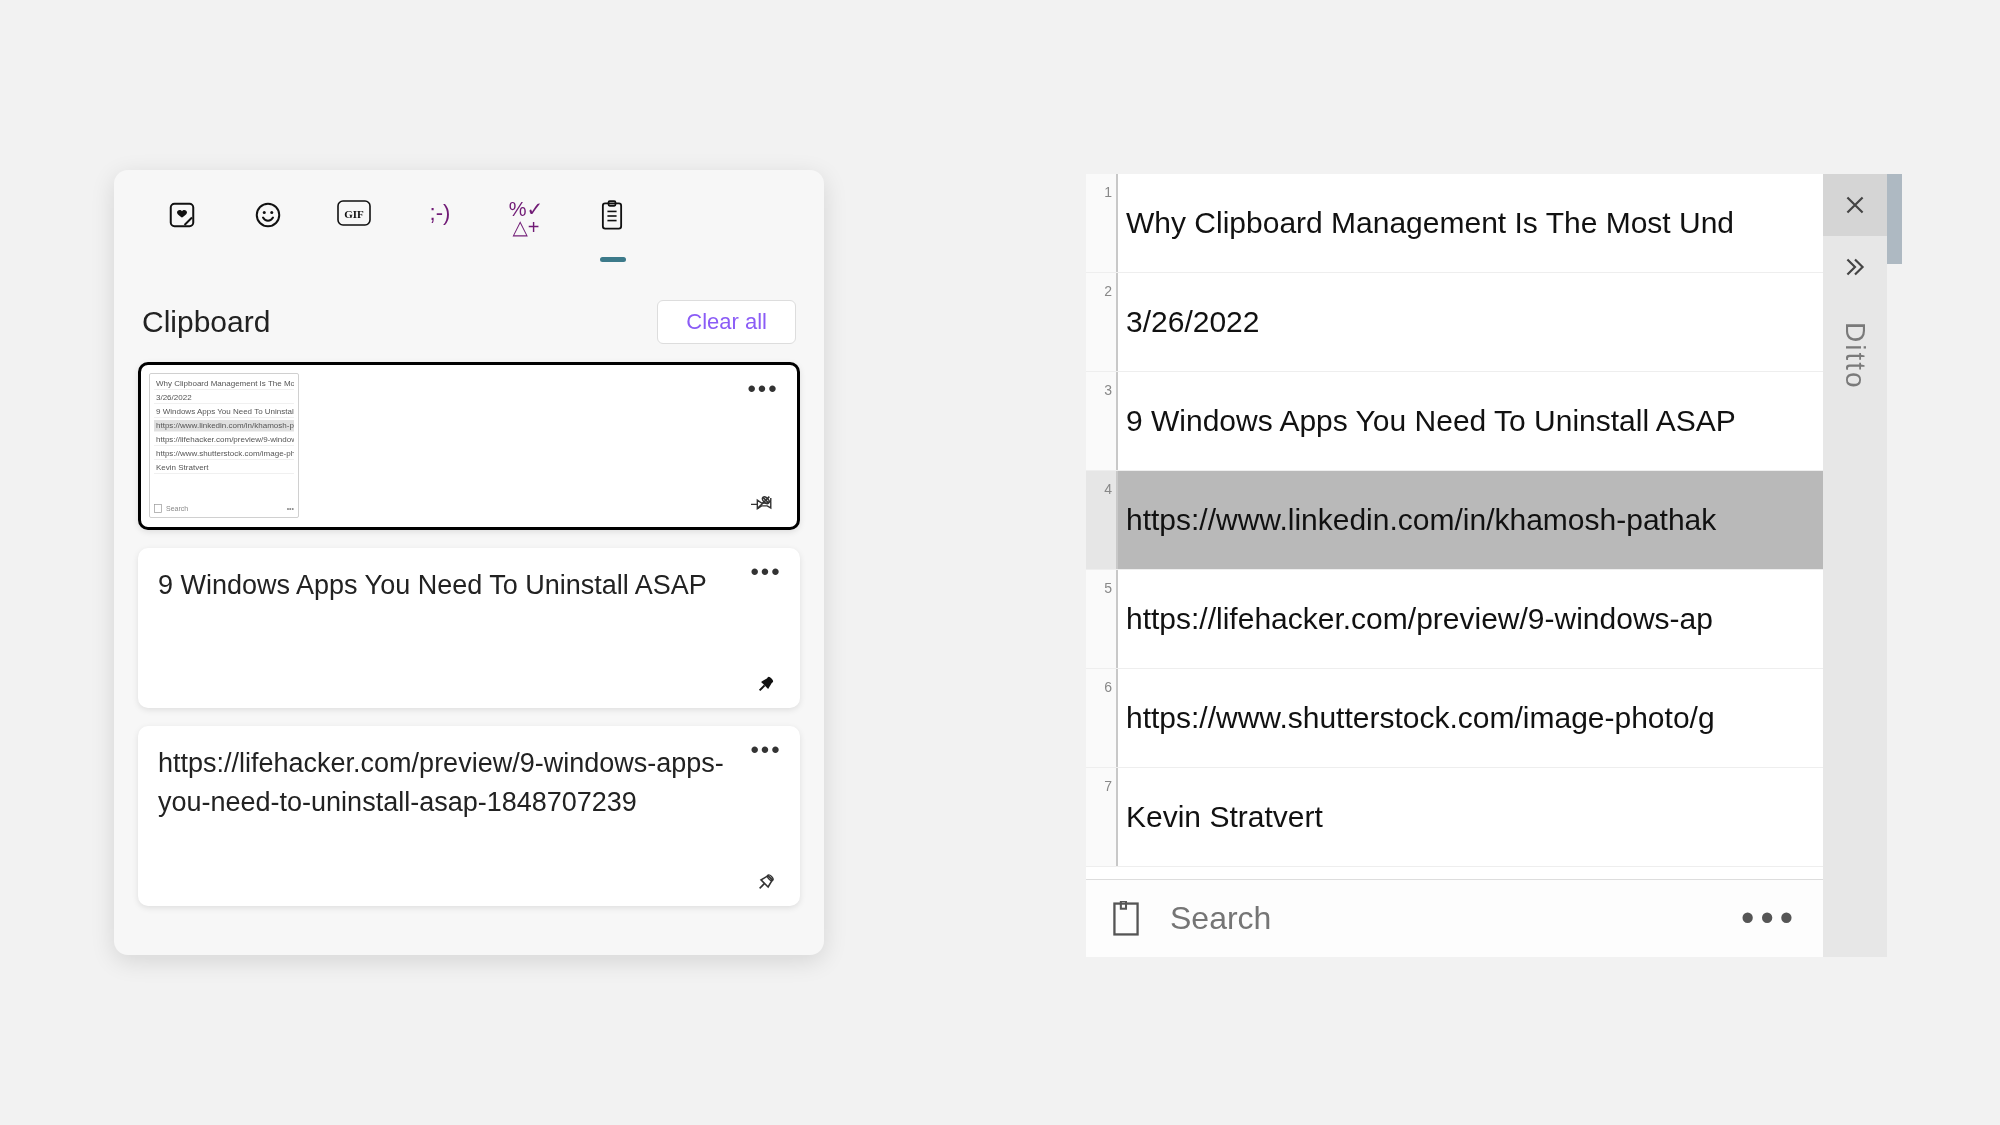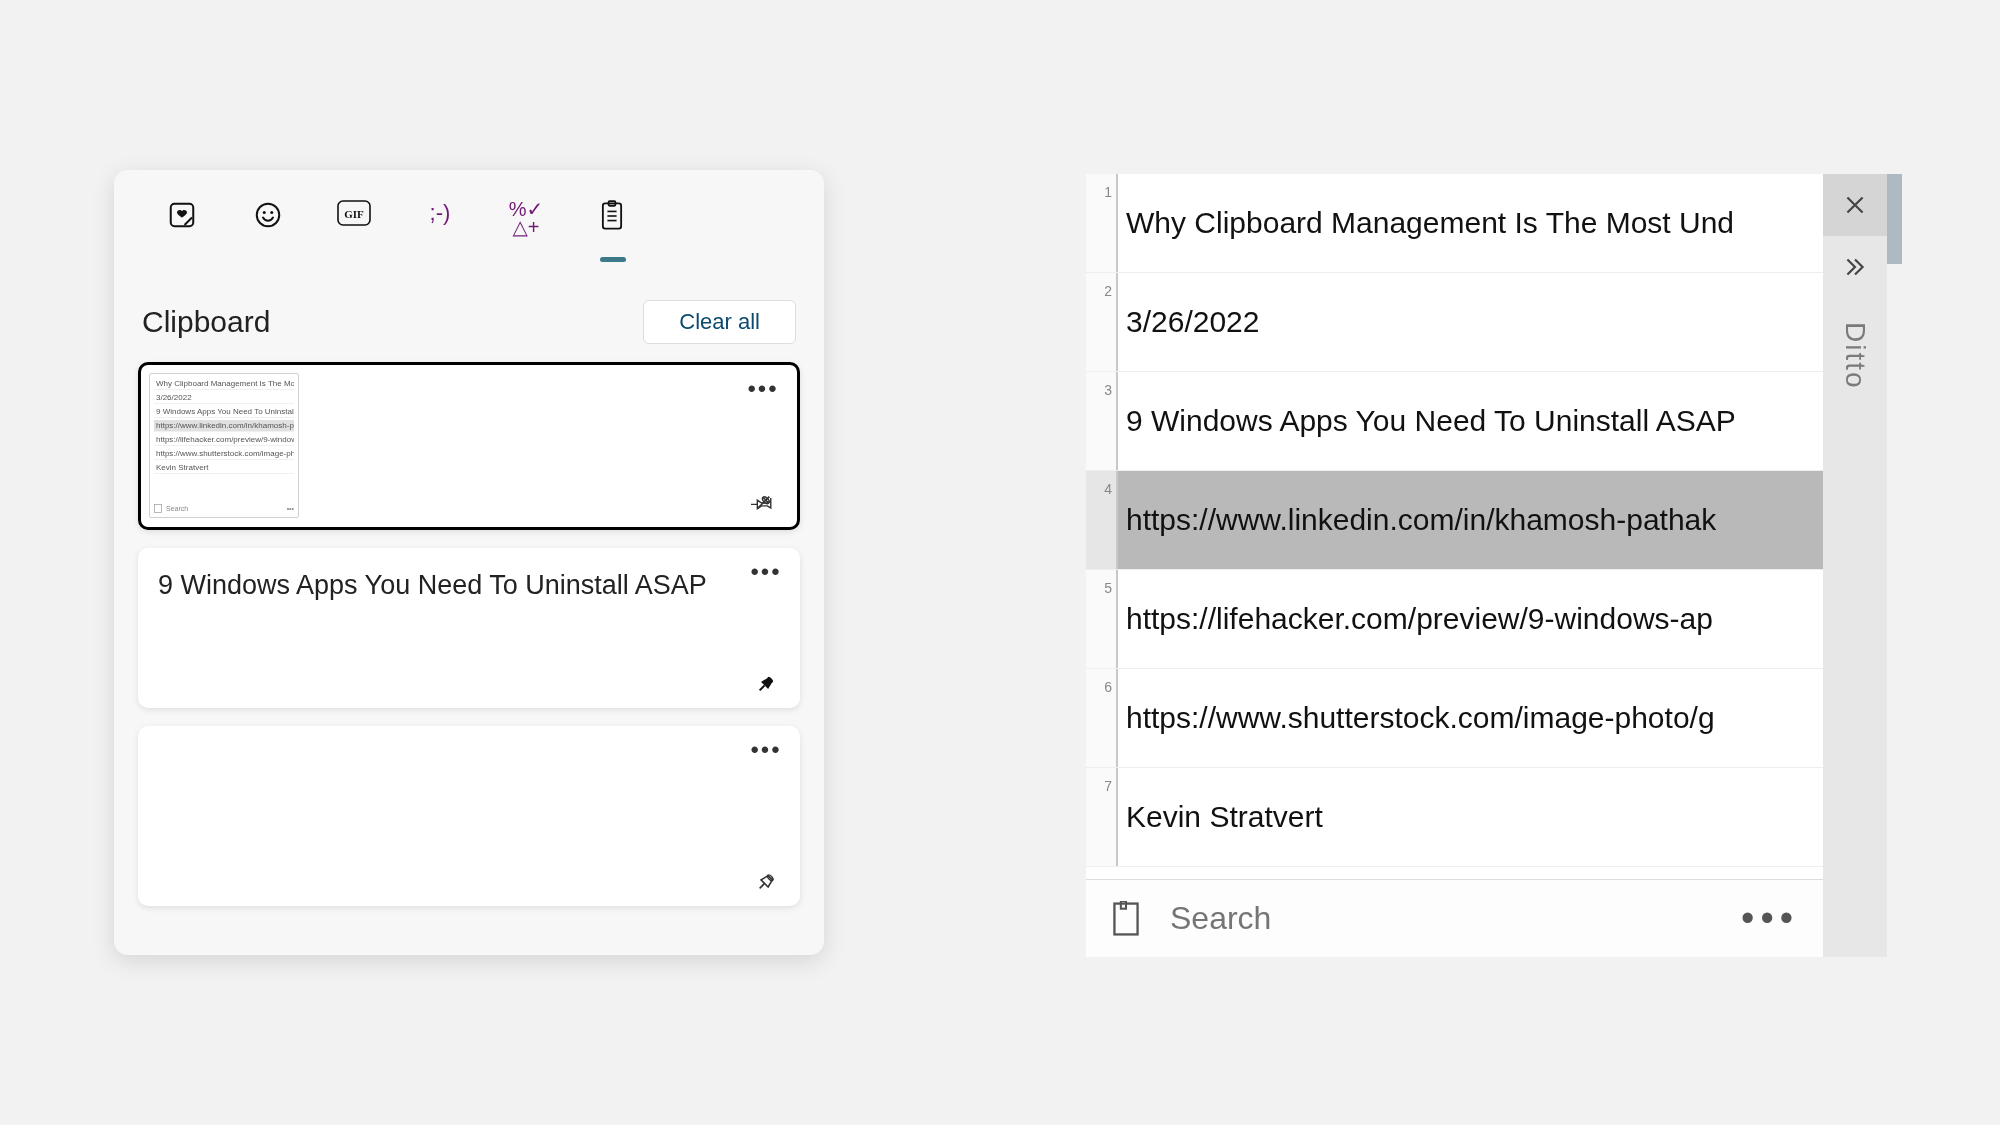--- a/index.html
+++ b/index.html
@@ -61,23 +61,23 @@
   .win-title {
     font-size: 30px;
     color: #222;
     font-weight: 400;
     text-align: right;
   }
   .clear-btn {
     background: #fff;
     border: 1px solid #ddd;
     border-radius: 6px;
-    padding: 8px 35px;
+    padding: 8px 28px;
     font-size: 22px;
-    color: #0c4a6e;
+    color: #8b5cf6;
     cursor: pointer;
   }
 
   .clip-list {
     margin-top: 18px;
     display: flex;
     flex-direction: column;
     gap: 18px;
     padding: 0 4px;
   }
@@ -360,20 +360,21 @@
           <g transform="rotate(45 12 12)">
             <path d="M12 14 L12 21" stroke="#111" stroke-width="2"></path>
             <path d="M7 14 L17 14 L15 6 L9 6 Z" fill="#111"></path>
             <ellipse cx="12" cy="6" rx="3.5" ry="1.8" fill="#111"></ellipse>
           </g>
         </svg>
       </div>
     </div>
 
     <div class="clip-card" style="min-height:180px;">
+      <div class="clip-text">https://lifehacker.com/preview/9-windows-apps-you-need-to-uninstall-asap-1848707239</div>
       <div class="clip-actions">
         <span class="more-dots">•••</span>
         <svg class="pin-icon" viewBox="0 0 24 24">
           <g transform="rotate(45 12 12)">
             <path d="M12 14 L12 21" stroke="#333" stroke-width="1.6"></path>
             <path d="M7 14 L17 14 L15 6 L9 6 Z" fill="none" stroke="#333" stroke-width="1.6"></path>
             <ellipse cx="12" cy="6" rx="3.5" ry="1.8" fill="none" stroke="#333" stroke-width="1.4"></ellipse>
           </g>
         </svg>
       </div>

